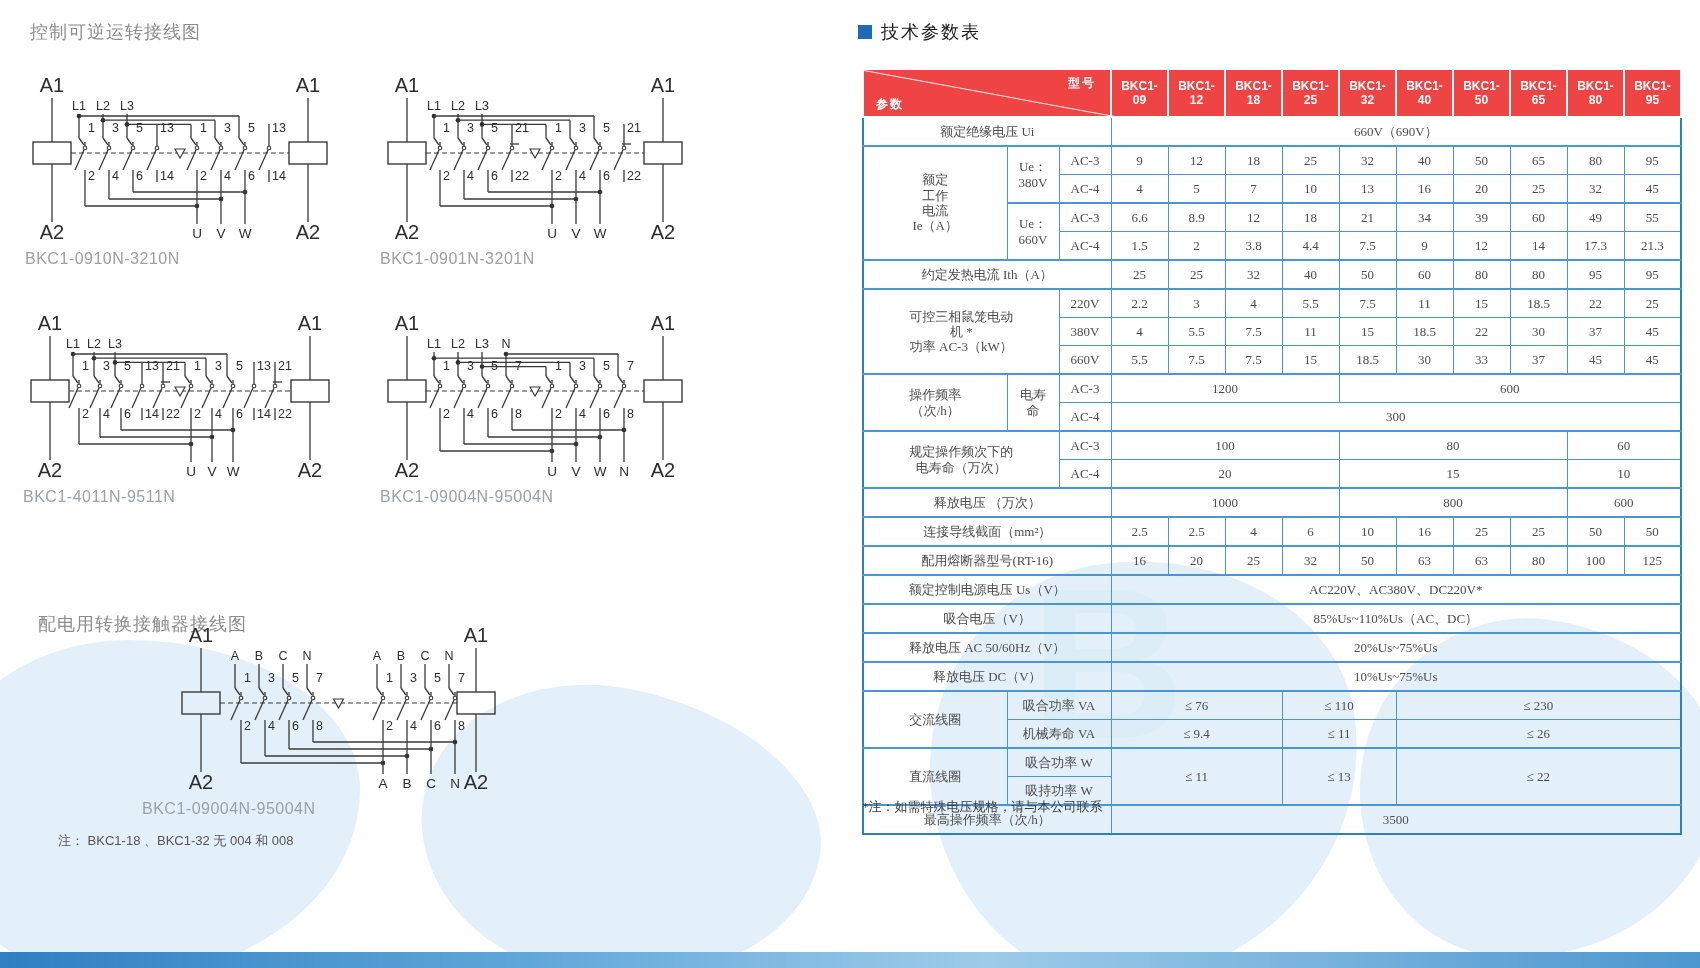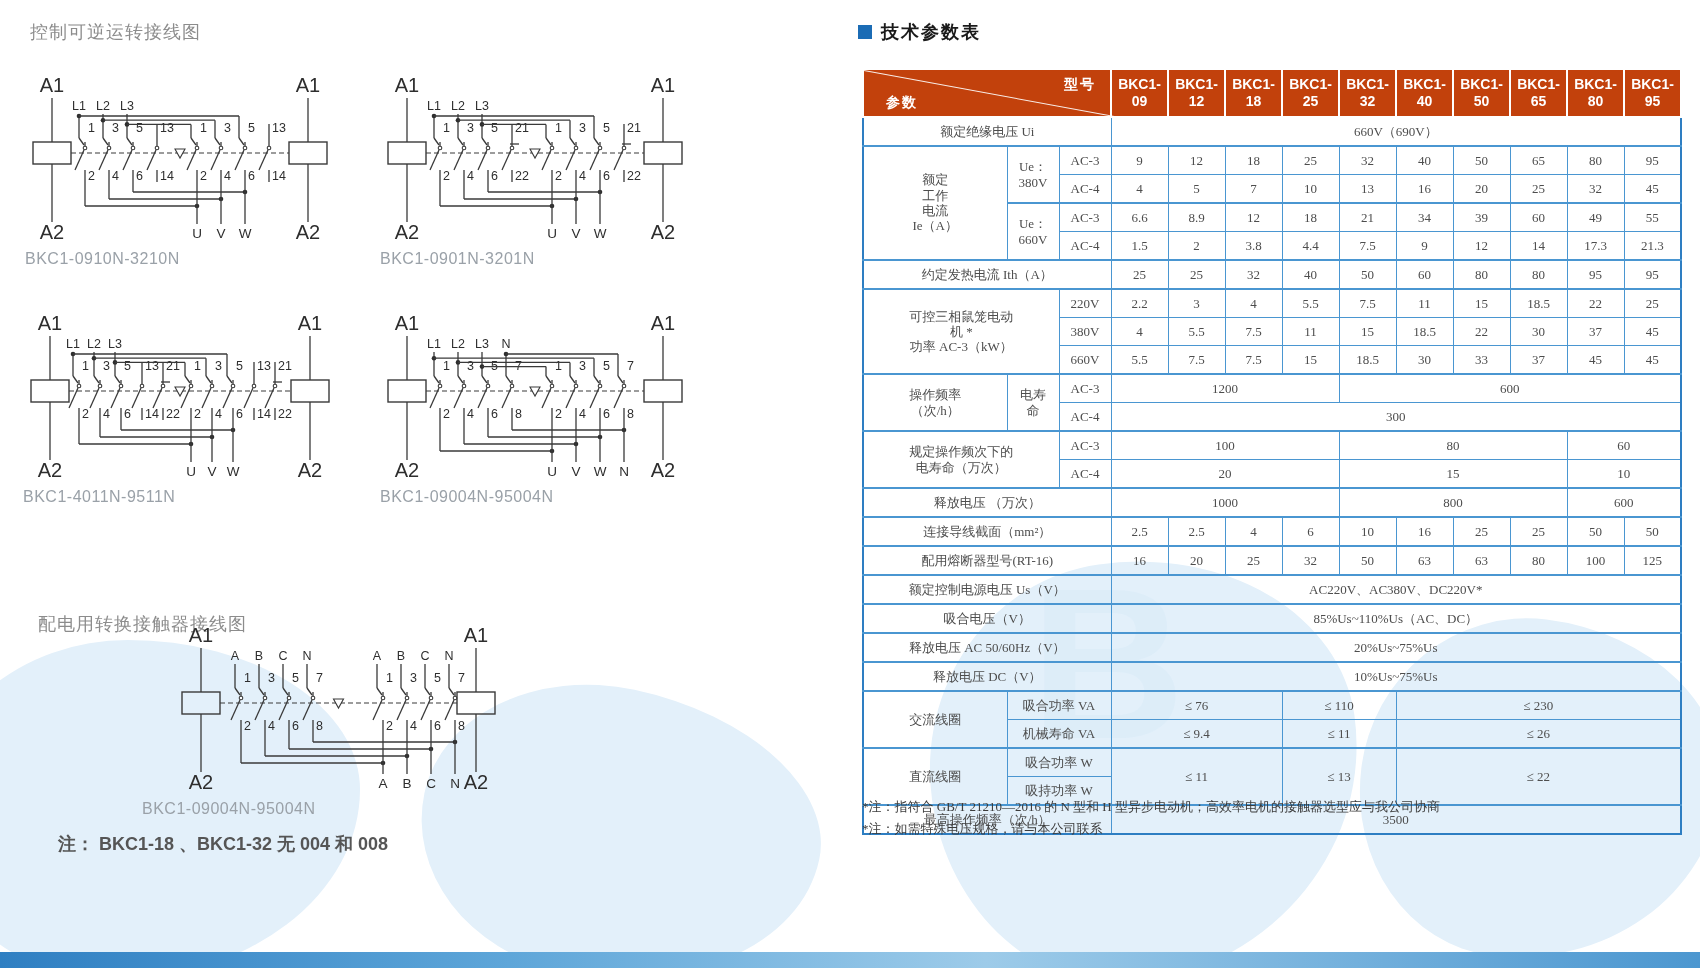--- a/index.html
+++ b/index.html
@@ -7,37 +7,37 @@
         font-family:"Liberation Sans",sans-serif;}
   
   .wm{position:absolute;z-index:0;}
   .blob{background:#e3f0fa;border-radius:46% 54% 58% 42%/50% 44% 56% 50%;}
   .wm-letter{font-family:"Liberation Sans",sans-serif;font-weight:bold;color:#d9ebf8;}
   .content{position:absolute;inset:0;z-index:1;}
   
   .sec-title{position:absolute;font-size:18px;color:#8c8c8c;letter-spacing:1px;}
   .diag{position:absolute;text-align:left;margin:0;}
   .diag .cap{font-size:16px;color:#9aa1a8;letter-spacing:.5px;margin-top:4px;}
-  .left-note{position:absolute;left:58px;top:832px;font-size:18px;color:#555;font-weight:bold;}
+  .left-note{position:absolute;left:58px;top:832px;font-size:13px;color:#555;}
   
   .sec-head{position:absolute;left:858px;top:20px;display:flex;align-items:center;gap:9px;}
   .sec-head .sq{width:14px;height:14px;background:#1b6cb5;display:inline-block;}
-  .sec-head h2{margin:0;font-size:18px;color:#1a1a1a;letter-spacing:2px;font-weight:bold;}
+  .sec-head h2{margin:0;font-size:18px;color:#1a1a1a;letter-spacing:2px;font-weight:normal;}
   
   #params-table{position:absolute;left:862px;top:68px;width:818px;border-collapse:collapse;
      table-layout:fixed;background:transparent;border:2px solid #2e7ec2;
      font-family:"Liberation Serif",serif;color:#4d4d4d;}
-  #params-table thead th{background:#c2410c;color:#fff;font-family:"Liberation Sans",sans-serif;
-     font-weight:bold;font-size:14px;height:46px;border:2px solid #fff;line-height:1.2;
+  #params-table thead th{background:#ef4444;color:#fff;font-family:"Liberation Sans",sans-serif;
+     font-weight:bold;font-size:12px;height:46px;border:2px solid #fff;line-height:1.2;
      padding:0 1px;}
   #params-table th.corner{position:relative;}
   .corner .dline{position:absolute;left:0;top:0;width:256px;height:1.4px;background:rgba(255,255,255,.9);
      transform:rotate(10.4deg);transform-origin:0 0;}
   .corner .c-top{position:absolute;right:14px;top:6px;letter-spacing:2px;}
-  .corner .c-bot{position:absolute;left:12px;bottom:5px;letter-spacing:2px;margin-left:10px;}
+  .corner .c-bot{position:absolute;left:12px;bottom:5px;letter-spacing:2px;}
   #params-table tbody td{border:1px solid #4a96d1;text-align:center;font-size:13px;
      height:25px;padding:1px 2px;line-height:1.18;}
   #params-table tr.g td{border-top-width:2px;}
   .footnotes{position:absolute;left:862px;top:796px;font-family:"Liberation Serif",serif;
      font-size:13px;color:#3c3c3c;line-height:22px;}
   
   .bottom-bar{position:absolute;left:0;bottom:0;width:1700px;height:16px;z-index:2;
      background:linear-gradient(90deg,#2f7fc2 0%,#5ea6d9 30%,#9dcbe9 58%,#4c97d0 100%);}
   svg.wiring text{font-family:"Liberation Sans",sans-serif;}
 </style>
@@ -855,20 +855,19 @@
             <td colspan="2">吸持功率 W</td>
           </tr>
           <tr class="g">
             <td colspan="3">最高操作频率（次/h）</td>
             <td colspan="10">3500</td>
           </tr>
         </tbody>
       </table>
 
     <div class="footnotes">
-      <div>*注：指符合 GB/T 21210—2016 的 N 型和 H 型异步电动机；高效率电机的接触器选型应与我公司协商</div>
       <div>*注：如需特殊电压规格，请与本公司联系</div>
     </div>
 
   </div>
 
   <div class="bottom-bar"></div>
 </div>
 
 </body></html>

